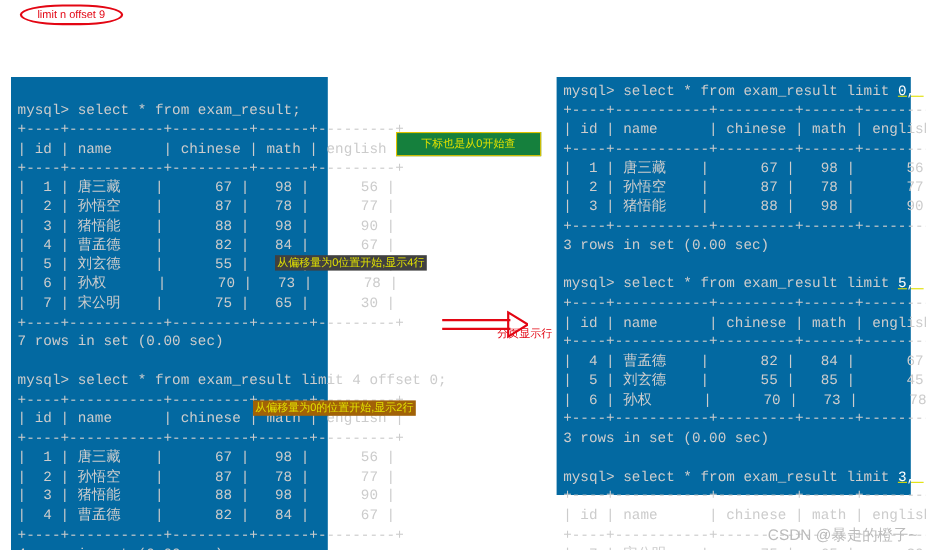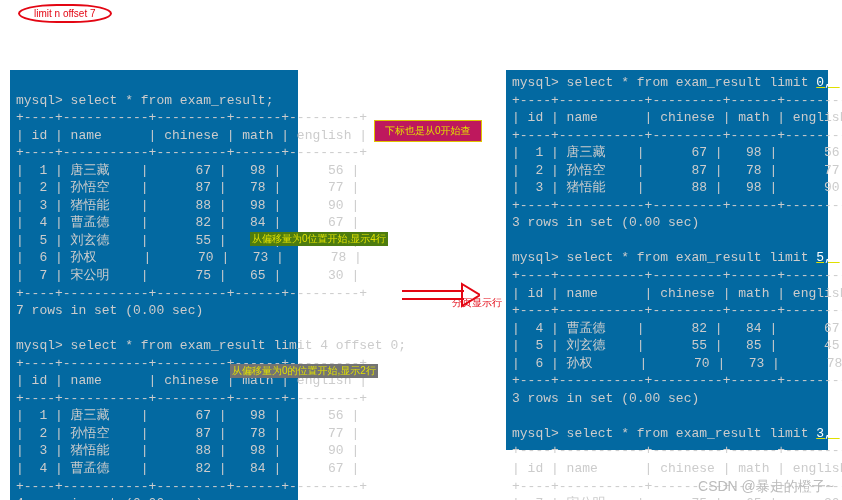--- a/index.html
+++ b/index.html
@@ -50,43 +50,43 @@
     position: absolute;
     top: 282px;
     left: 400px;
     width: 80px;
     height: 26px;
   }
   .red-arrow svg { width: 100%; height: 100%; }
   .note-box1 {
     position: absolute;
     top: 120px;
-    left: 374px;
+    left: 360px;
     border: 1px solid #e0c300;
-    background: #be185d;
+    background: #15803d;
     color: #e0e000;
     font-size: 10px;
-    padding: 3px 10px;
+    padding: 3px 22px;
   }
   .note1 {
     position: absolute;
     top: 232px;
     left: 250px;
     color: #e0e000;
     font-size: 10px;
-    background: #4d7c0f;
+    background: #404040;
     padding: 0 2px;
   }
   .note2 {
     position: absolute;
     top: 364px;
     left: 230px;
     color: #e0e000;
     font-size: 10px;
-    background: #737373;
+    background: #a16207;
     padding: 0 2px;
   }
   .note3 {
     position: absolute;
     top: 296px;
     left: 452px;
     color: #e30613;
     font-size: 10px;
   }
   .yl { color:#fff; text-decoration: underline; text-decoration-color:#e0e000; }
@@ -94,21 +94,21 @@
     position: absolute;
     bottom: 4px;
     right: 8px;
     color: #bbb;
     font-size: 14px;
   }
 </style>
 </head>
 <body>
 
-<div class="badge">limit n offset 7</div>
+<div class="badge">limit n offset 9</div>
 
 <div class="terminal term-left" id="term-left">
 mysql&gt; select * from exam_result;
 +----+-----------+---------+------+---------+
 | id | name      | chinese | math | english |
 +----+-----------+---------+------+---------+
 |  1 | 唐三藏    |      67 |   98 |      56 |
 |  2 | 孙悟空    |      87 |   78 |      77 |
 |  3 | 猪悟能    |      88 |   98 |      90 |
 |  4 | 曹孟德    |      82 |   84 |      67 |

